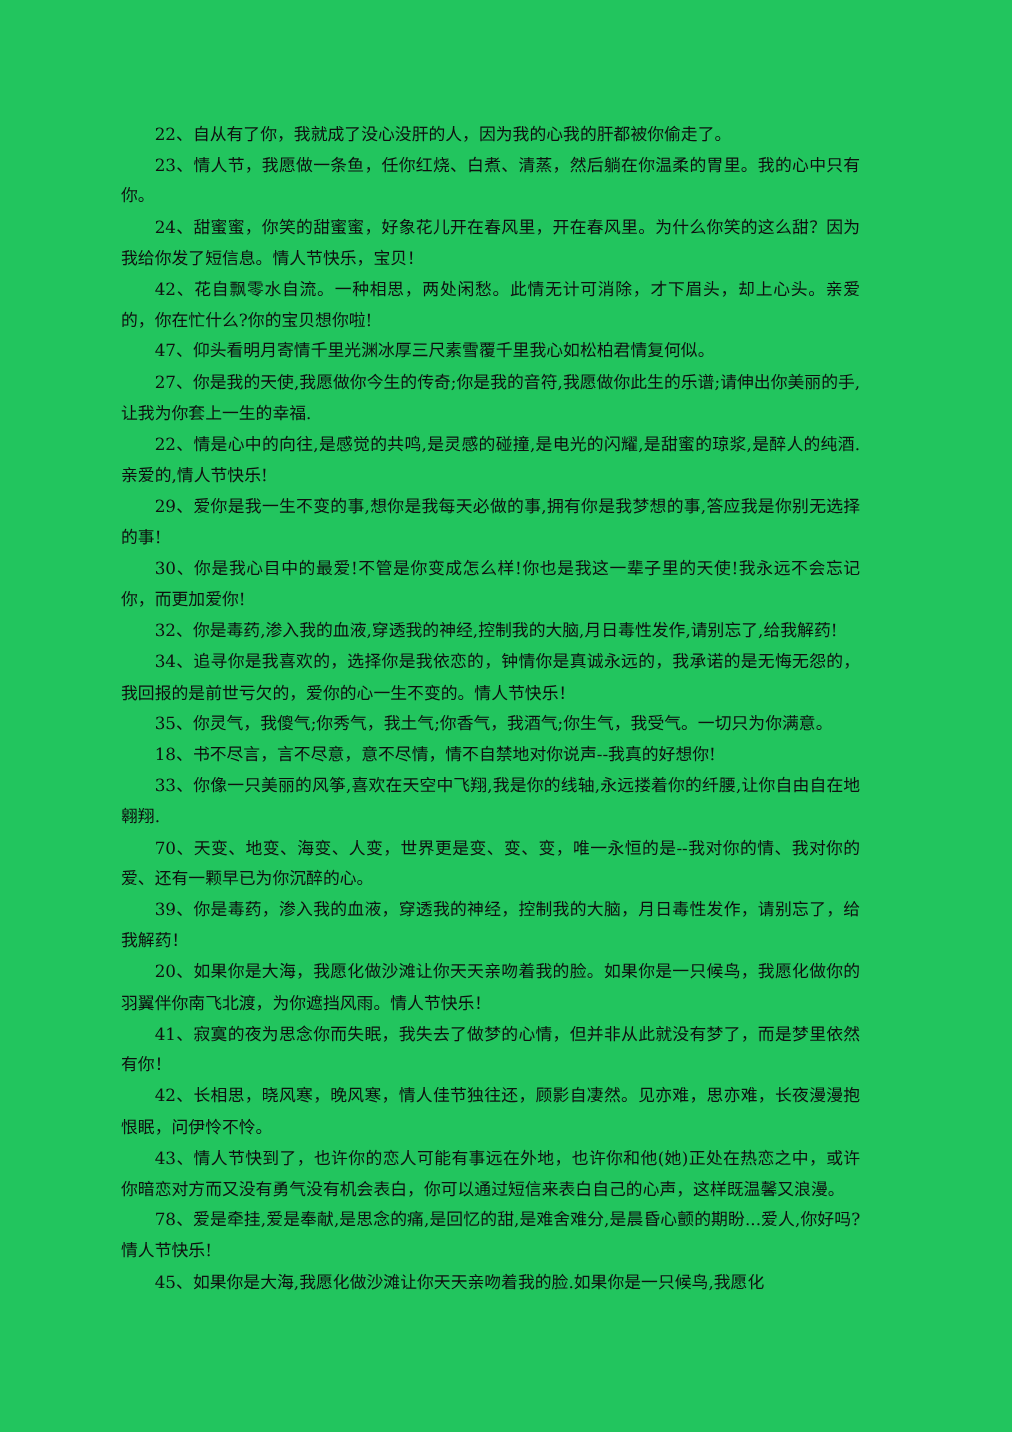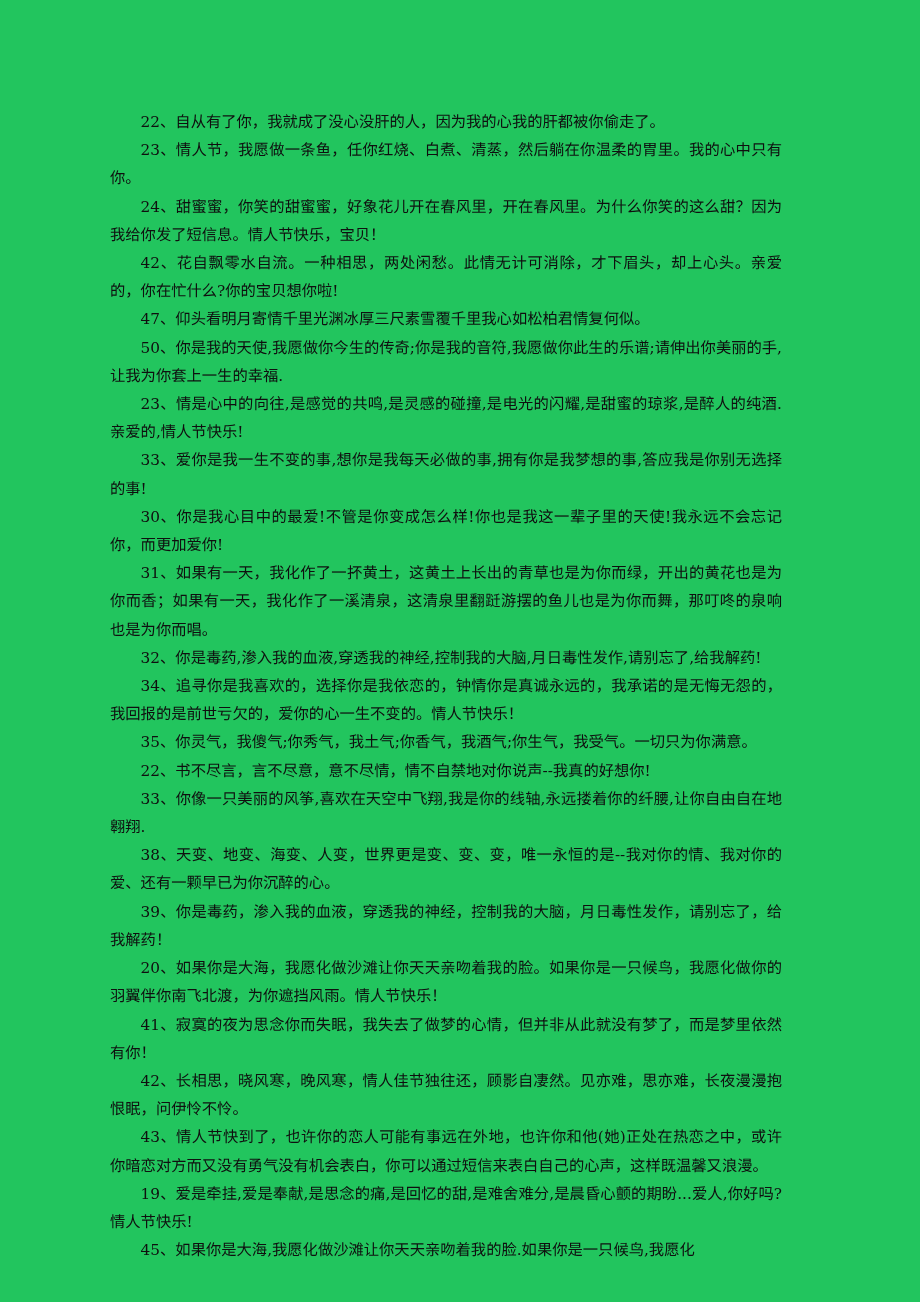--- a/index.html
+++ b/index.html
@@ -49,33 +49,32 @@
 <body>
 
 <div class="page">
   <div class="text-body">
 
     <p class="para">22、自从有了你，我就成了没心没肝的人，因为我的心我的肝都被你偷走了。</p>
     <p class="para">23、情人节，我愿做一条鱼，任你红烧、白煮、清蒸，然后躺在你温柔的胃里。我的心中只有你。</p>
     <p class="para">24、甜蜜蜜，你笑的甜蜜蜜，好象花儿开在春风里，开在春风里。为什么你笑的这么甜？因为我给你发了短信息。情人节快乐，宝贝！</p>
     <p class="para">42、花自飘零水自流。一种相思，两处闲愁。此情无计可消除，才下眉头，却上心头。亲爱的，你在忙什么?你的宝贝想你啦!</p>
     <p class="para">47、仰头看明月寄情千里光渊冰厚三尺素雪覆千里我心如松柏君情复何似。</p>
-    <p class="para">50、你是我的天使,我愿做你今生的传奇;你是我的音符,我愿做你此生的乐谱;请伸出你美丽的手,让我为你套上一生的幸福.</p>
-    <p class="para">23、情是心中的向往,是感觉的共鸣,是灵感的碰撞,是电光的闪耀,是甜蜜的琼浆,是醉人的纯酒.亲爱的,情人节快乐!</p>
-    <p class="para">33、爱你是我一生不变的事,想你是我每天必做的事,拥有你是我梦想的事,答应我是你别无选择的事!</p>
+    <p class="para">27、你是我的天使,我愿做你今生的传奇;你是我的音符,我愿做你此生的乐谱;请伸出你美丽的手,让我为你套上一生的幸福.</p>
+    <p class="para">22、情是心中的向往,是感觉的共鸣,是灵感的碰撞,是电光的闪耀,是甜蜜的琼浆,是醉人的纯酒.亲爱的,情人节快乐!</p>
+    <p class="para">29、爱你是我一生不变的事,想你是我每天必做的事,拥有你是我梦想的事,答应我是你别无选择的事!</p>
     <p class="para">30、你是我心目中的最爱!不管是你变成怎么样!你也是我这一辈子里的天使!我永远不会忘记你，而更加爱你!</p>
-    <p class="para">31、如果有一天，我化作了一抔黄土，这黄土上长出的青草也是为你而绿，开出的黄花也是为你而香；如果有一天，我化作了一溪清泉，这清泉里翻跹游摆的鱼儿也是为你而舞，那叮咚的泉响也是为你而唱。</p>
     <p class="para">32、你是毒药,渗入我的血液,穿透我的神经,控制我的大脑,月日毒性发作,请别忘了,给我解药!</p>
     <p class="para">34、追寻你是我喜欢的，选择你是我依恋的，钟情你是真诚永远的，我承诺的是无悔无怨的，我回报的是前世亏欠的，爱你的心一生不变的。情人节快乐！</p>
     <p class="para">35、你灵气，我傻气;你秀气，我土气;你香气，我酒气;你生气，我受气。一切只为你满意。</p>
-    <p class="para">22、书不尽言，言不尽意，意不尽情，情不自禁地对你说声--我真的好想你!</p>
+    <p class="para">18、书不尽言，言不尽意，意不尽情，情不自禁地对你说声--我真的好想你!</p>
     <p class="para">33、你像一只美丽的风筝,喜欢在天空中飞翔,我是你的线轴,永远搂着你的纤腰,让你自由自在地翱翔.</p>
-    <p class="para">38、天变、地变、海变、人变，世界更是变、变、变，唯一永恒的是--我对你的情、我对你的爱、还有一颗早已为你沉醉的心。</p>
+    <p class="para">70、天变、地变、海变、人变，世界更是变、变、变，唯一永恒的是--我对你的情、我对你的爱、还有一颗早已为你沉醉的心。</p>
     <p class="para">39、你是毒药，渗入我的血液，穿透我的神经，控制我的大脑，月日毒性发作，请别忘了，给我解药！</p>
     <p class="para">20、如果你是大海，我愿化做沙滩让你天天亲吻着我的脸。如果你是一只候鸟，我愿化做你的羽翼伴你南飞北渡，为你遮挡风雨。情人节快乐！</p>
     <p class="para">41、寂寞的夜为思念你而失眠，我失去了做梦的心情，但并非从此就没有梦了，而是梦里依然有你！</p>
     <p class="para">42、长相思，晓风寒，晚风寒，情人佳节独往还，顾影自凄然。见亦难，思亦难，长夜漫漫抱恨眠，问伊怜不怜。</p>
     <p class="para">43、情人节快到了，也许你的恋人可能有事远在外地，也许你和他(她)正处在热恋之中，或许你暗恋对方而又没有勇气没有机会表白，你可以通过短信来表白自己的心声，这样既温馨又浪漫。</p>
-    <p class="para">19、爱是牵挂,爱是奉献,是思念的痛,是回忆的甜,是难舍难分,是晨昏心颤的期盼...爱人,你好吗?情人节快乐!</p>
+    <p class="para">78、爱是牵挂,爱是奉献,是思念的痛,是回忆的甜,是难舍难分,是晨昏心颤的期盼...爱人,你好吗?情人节快乐!</p>
     <p class="para">45、如果你是大海,我愿化做沙滩让你天天亲吻着我的脸.如果你是一只候鸟,我愿化</p>
 
   </div>
 </div>
 
 </body></html>

